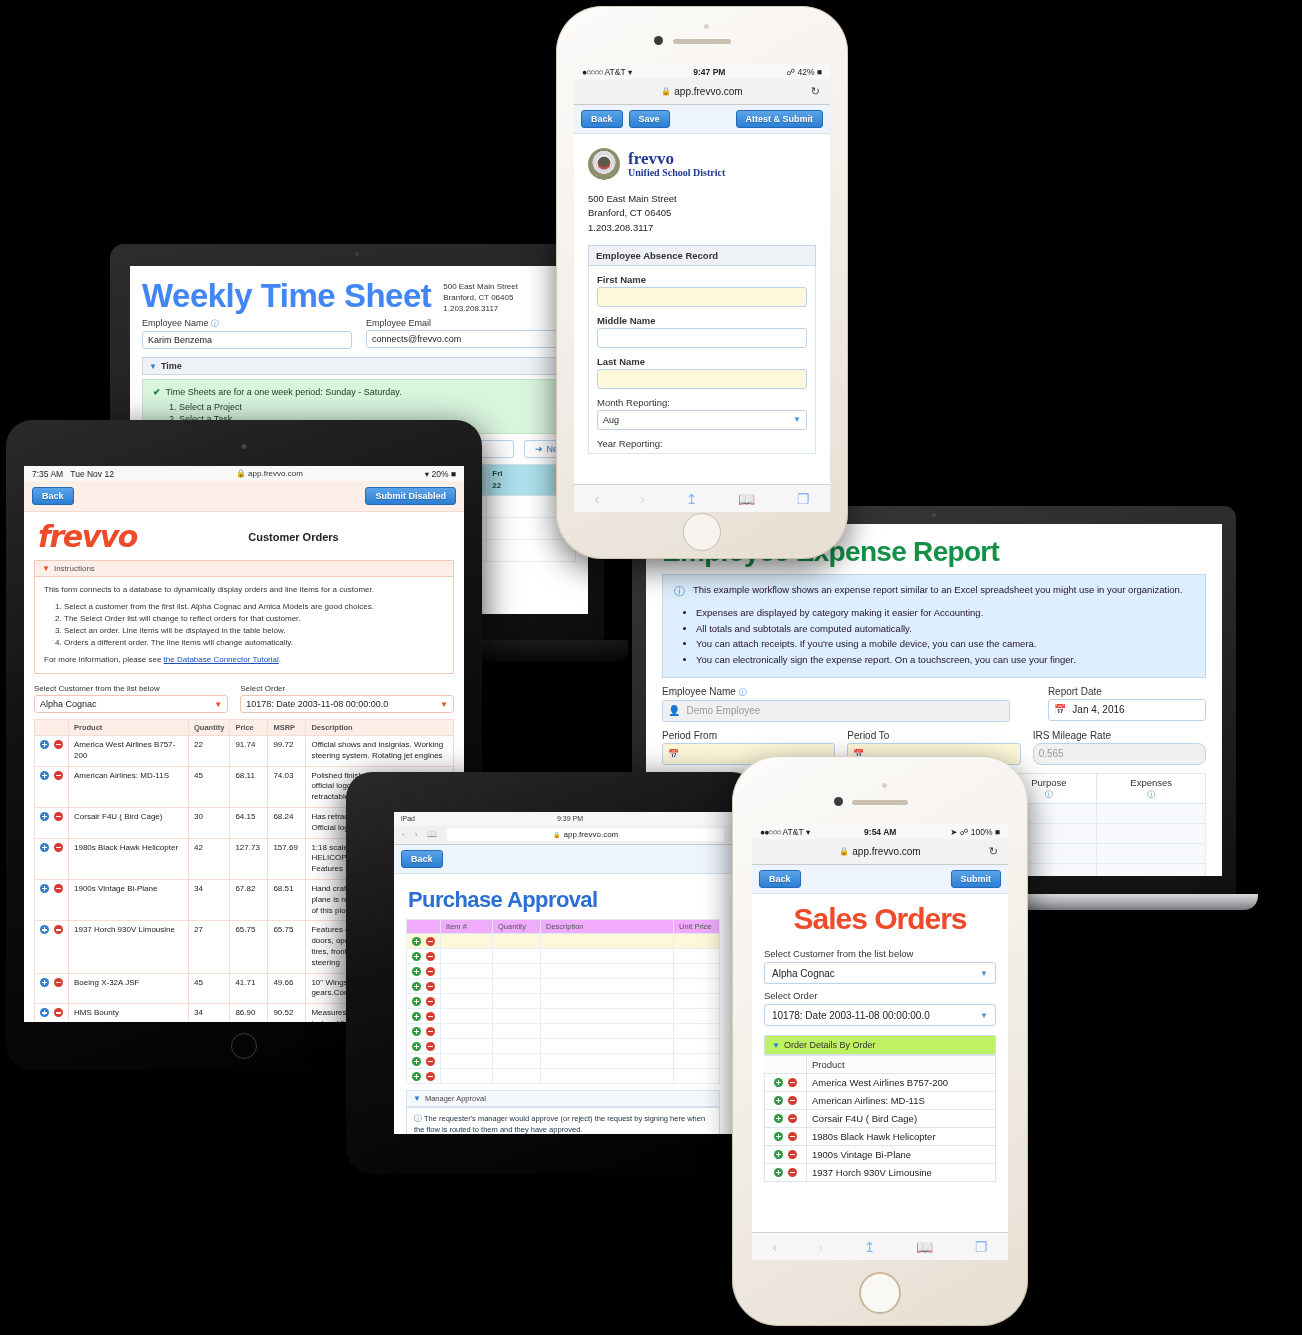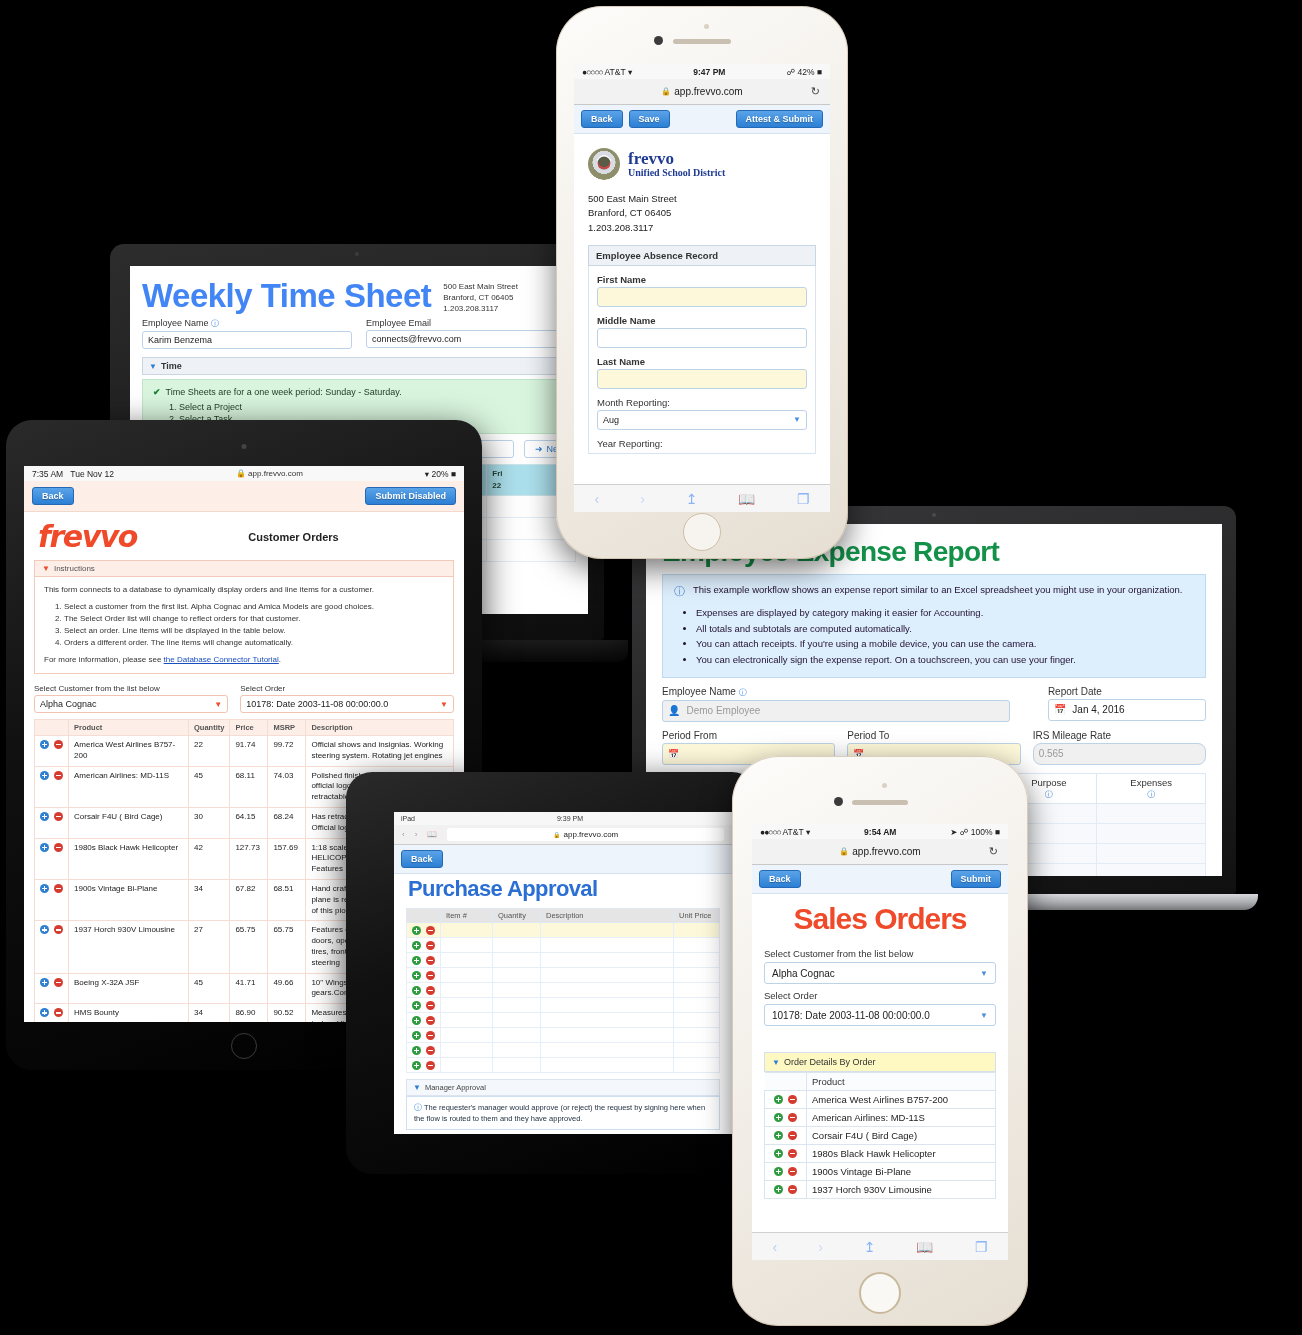--- a/index.html
+++ b/index.html
@@ -230,24 +230,24 @@
   #dev-purchase .screen { left:48px; top:40px; width:338px; height:322px; }
   .ipad-status { height:13px; background:#f7f7f7; display:flex; align-items:center; justify-content:space-between; padding:0 7px; font-size:7px; color:#333; }
   .ipad-url {
     height:20px; background:#f1f1f1; border-bottom:1px solid #ccc;
     display:flex; align-items:center; gap:10px; padding:0 8px; font-size:8px; color:#999;
   }
   .ipad-url .pill {
     flex:1; background:#fff; border-radius:3px; height:13px;
     display:flex; align-items:center; justify-content:center; color:#222; font-size:8px;
   }
-  .pa-title { font-size:22px; font-weight:bold; color:#2b6fd4; letter-spacing:-.6px; padding:4px 14px 8px; line-height:1; }
+  .pa-title { font-size:22px; font-weight:bold; color:#2b6fd4; letter-spacing:-.6px; padding:15px 14px 8px; line-height:1; }
   .pa-table { width:100%; border-collapse:collapse; font-size:7.5px; }
   .pa-table th {
-    border:1px solid #dfe8f3; background:#e5e5e5; color:#555; text-align:left;
+    border:1px solid #dfe8f3; background:#f0abfc; color:#555; text-align:left;
     padding:2px 5px; font-weight:normal; font-size:7.5px;
   }
   .pa-table td { border:1px solid #e6eef7; height:15px; }
   .pa-table tr.hl td { background:#fdf8d9; }
   .pa-sec { background:#f4f7fb; border:1px solid #dbe4ef; font-size:7.5px; color:#444; padding:3px 6px; margin-top:6px; }
   .pa-info { border:1px solid #cfe0f2; background:#fff; font-size:7.5px; color:#234; padding:5px 7px; line-height:1.4; }
 
   
   #dev-sales { left:732px; top:756px; width:296px; height:570px; }
   #dev-sales .speaker {
@@ -271,21 +271,21 @@
   .so-title {
     font-size:30px; font-weight:bold; color:#ef4a2a; letter-spacing:-1px;
     text-align:center; padding:10px 0 8px; line-height:1;
   }
   .so-pad { padding:0 12px; }
   .so-lbl { font-size:9.5px; color:#333; margin:6px 0 3px; }
   .so-sel {
     border:1px solid #bcd2e8; border-radius:3px; height:22px; background:#fff;
     display:flex; align-items:center; padding:0 7px; font-size:10px; color:#222;
   }
-  .so-sec { background:#fef9c3; border:1px solid #d5e0ec; font-size:9px; color:#333; padding:4px 7px; margin-top:26px; }
+  .so-sec { background:#bef264; border:1px solid #d5e0ec; font-size:9px; color:#333; padding:4px 7px; margin-top:9px; }
   .so-table { width:100%; border-collapse:collapse; font-size:9.5px; }
   .so-table th { border:1px solid #dbe5f0; background:#fafcfe; color:#333; font-weight:normal; padding:3px 5px; text-align:left; font-size:9.5px;}
   .so-table td { border:1px solid #dbe5f0; padding:3px 5px; color:#222; white-space:nowrap; }
 </style>
 </head>
 <body>
 
 <div class="stage">
 
   <div class="device" id="dev-timesheet">

